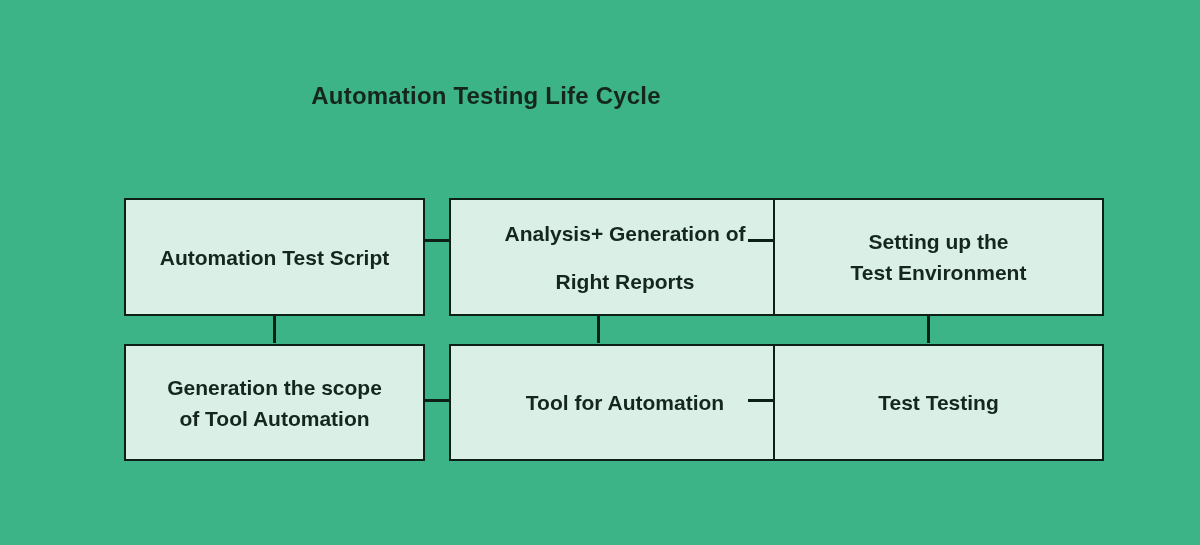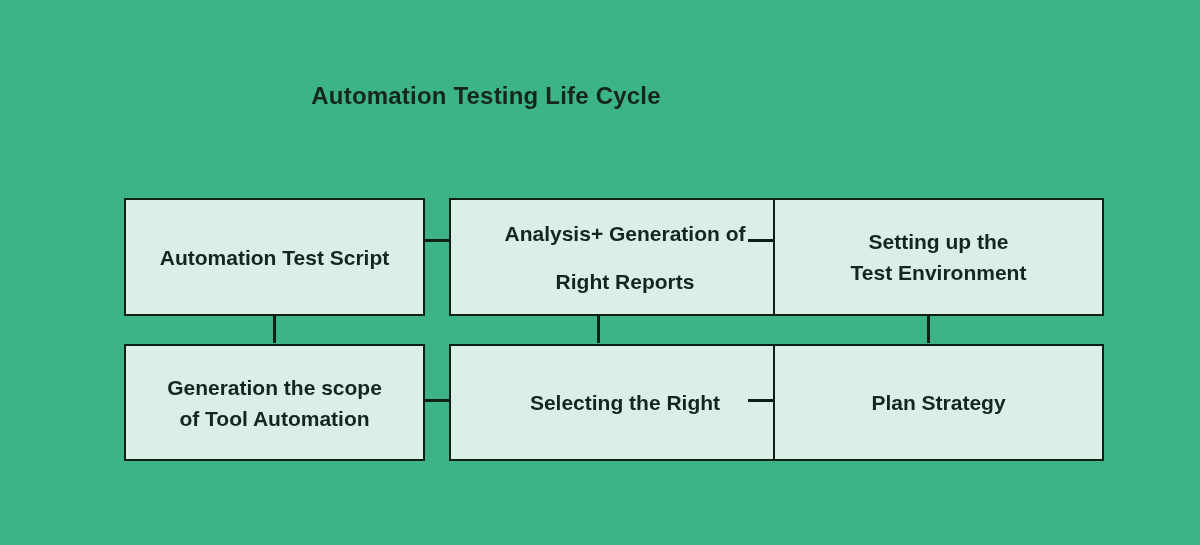--- a/index.html
+++ b/index.html
@@ -81,25 +81,25 @@
   <span>Setting up the</span>
   <span>Test Environment</span>
 </div>
 
 <div class="box row2 col1">
   <span>Generation the scope</span>
   <span>of Tool Automation</span>
 </div>
 
 <div class="box row2 col2">
-  <span>Selecting the Right</span>
+  <span>Tool for Automation</span>
 </div>
 
 <div class="box row2 col3">
-  <span>Plan Strategy</span>
+  <span>Test Testing</span>
 </div>
 
 <div class="connector h-conn hc-top hc-a"></div>
 <div class="connector h-conn hc-top hc-b"></div>
 <div class="connector h-conn hc-bottom hc-a"></div>
 <div class="connector h-conn hc-bottom hc-b"></div>
 <div class="connector v-conn vc vc-1"></div>
 <div class="connector v-conn vc vc-2"></div>
 <div class="connector v-conn vc vc-3"></div>
 

